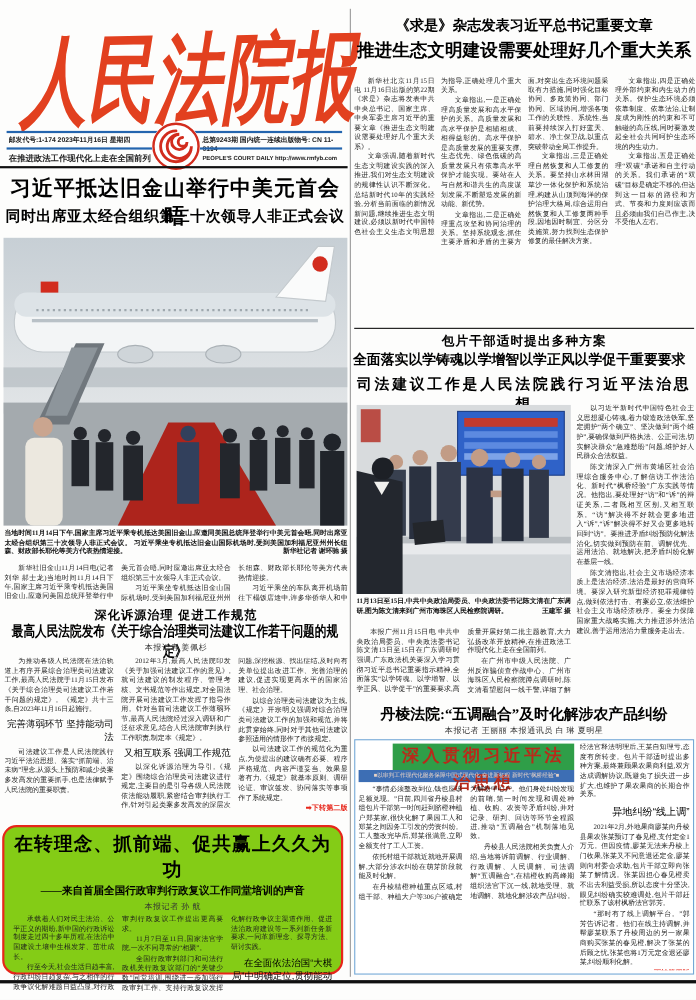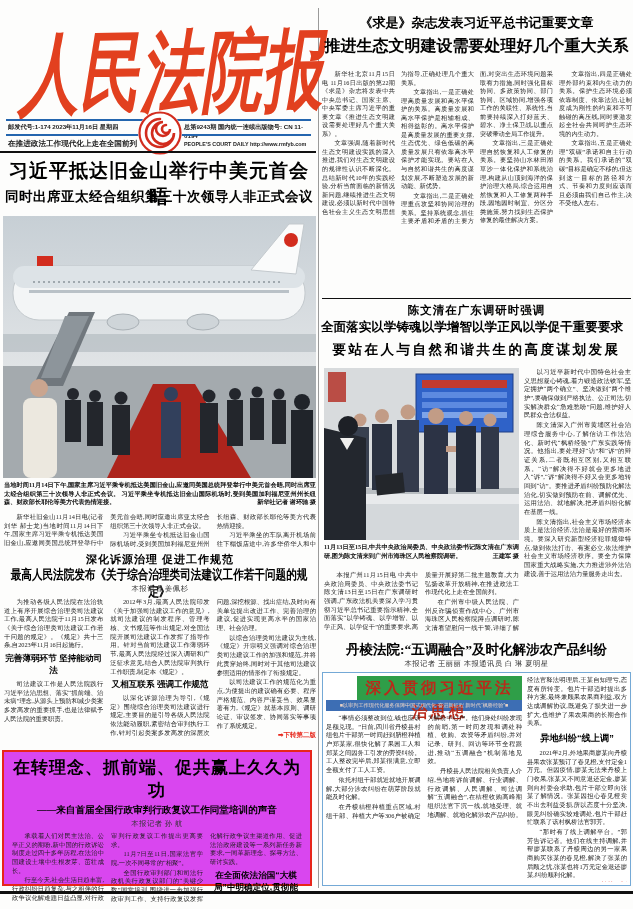--- a/index.html
+++ b/index.html
@@ -11,35 +11,35 @@
   .page{position:relative;width:633px;height:909px;margin:0 auto;background:#fdfdfc;
         font-family:"Liberation Serif",serif;color:var(--ink);overflow:hidden;}
   .abs{position:absolute;}
   .ctr{text-align:center;}
   .bodytext{font-size:6.3px;line-height:1.38;text-align:justify;overflow:hidden;color:#1c1c1c;}
   .bodytext p{margin:0 0 1px 0;text-indent:2em;}
   .bodytext p.noind{text-indent:0;}
   .cols2{column-count:2;column-gap:7px;}
   .cols3{column-count:3;column-gap:7px;}
   .cols4{column-count:4;column-gap:6px;}
-  .subhead{font-family:"Liberation Sans",sans-serif;font-weight:bold;font-size:8.6px;
-           text-align:center;text-indent:0 !important;margin:3px 0 !important;color:#000;}
+  .subhead{font-family:"Liberation Sans",sans-serif;font-weight:normal;font-size:8.6px;
+           text-align:right;text-indent:0 !important;margin:3px 0 !important;color:#000;}
   .kicker{font-family:"Liberation Sans",sans-serif;font-weight:bold;color:#000;}
   .serifhead{font-weight:bold;color:#000;}
   .byline{font-size:7.3px;color:#333;text-align:center;letter-spacing:.5px;}
   .more{color:var(--accent_red);font-weight:bold;white-space:nowrap;font-size:6.5px;}
   .caption{font-size:6.2px;line-height:1.4;text-align:justify;color:#111;font-weight:bold;}
   .caption .credit{float:right;font-weight:bold;padding-left:6px;}
   .hr-blue{background:var(--rule_blue);height:1.6px;}
   .hr-black{background:#101010;}
   #masthead-title{font-size:60px;font-weight:bold;color:var(--masthead_red);
       font-style:italic;letter-spacing:1px;transform:scaleY(1.48) rotate(-.6deg);
       transform-origin:left top;white-space:nowrap;}
   .mh-small{font-size:6.4px;font-weight:bold;color:#222;font-family:"Liberation Sans",sans-serif;}
-  .redbox{border:2px solid var(--accent_red);border-radius:0;background:#d946ef;}
+  .redbox{border:2px solid var(--accent_red);border-radius:13px;background:#84cc16;}
   .bluebox{border:1.5px solid var(--box_blue);background:#fff;}
   .banner{background:var(--banner_green);color:var(--banner_text);font-weight:bold;
           font-size:15.5px;text-align:center;letter-spacing:3px;line-height:24px;height:24px;margin-left:31px;}
   .strip{background:var(--strip_blue);color:var(--strip_text);font-size:5.2px;line-height:11px;
          height:11px;text-align:center;font-family:"Liberation Sans",sans-serif;overflow:hidden;white-space:nowrap;}
   .vrule{background:#9a9a9a;width:1px;}
 </style>
 </head>
 <body>
 
@@ -177,23 +177,23 @@
       <p>承载着人们对民主法治、公平正义的期盼,新中国的行政诉讼制度走过四十多年历程,在法治中国建设土壤中生根发芽、茁壮成长。</p>
       <p>行至今天,社会生活日趋丰富,行政纠纷日趋复杂,与之相伴的行政争议化解难题日益凸显,对行政审判行政复议工作提出更高要求。</p>
       <p>11月7日至11日,国家法官学院,一次不同寻常的“相聚”。</p>
       <p>全国行政审判部门和司法行政机关行政复议部门的“关键少数”同堂培训,围绕进一步加强行政审判工作、支持行政复议发挥化解行政争议主渠道作用、促进法治政府建设等一系列新任务新要求,一同革新理念、探寻方法、研讨实践。</p>
       <p class="subhead">在全面依法治国“大棋局”中明确定位,贯彻能动理念履职尽责</p>
 
     </div>
   </div>
 
   <div class="abs hr-black" style="left:322px;top:298px;width:309px;height:.8px;"></div>
-  <div class="abs ctr kicker" style="left:322px;top:303px;width:309px;font-size:11.5px;letter-spacing:1px;">陈文清在广东调研时强调</div>
+  <div class="abs ctr kicker" style="left:322px;top:303px;width:309px;font-size:11.5px;letter-spacing:1px;">包片干部适时提出多种方案</div>
   <div class="abs ctr serifhead" style="left:320px;top:319px;width:304px;font-size:12.6px;">全面落实以学铸魂以学增智以学正风以学促干重要要求</div>
-  <div class="abs ctr serifhead" style="left:320px;top:341px;width:313px;font-size:13.5px;letter-spacing:2.5px;">要站在人与自然和谐共生的高度谋划发展</div>
+  <div class="abs ctr serifhead" style="left:320px;top:341px;width:313px;font-size:13.5px;letter-spacing:2.5px;">司法建议工作是人民法院践行习近平法治思想</div>
 
   <div class="abs" style="left:324px;top:368px;width:195px;height:172px;">
     <svg width="195" height="172" viewBox="0 0 195 172">
       <rect width="195" height="172" fill="#d8dbdd"></rect>
       <rect y="120" width="195" height="52" fill="#b9bec2"></rect>
       <rect x="92" y="6" width="97" height="58" fill="#2f62c8" stroke="#1e3f86"></rect>
       <rect x="98" y="12" width="85" height="8" fill="#c23a2e"></rect>
       <rect x="98" y="24" width="85" height="6" fill="#5d8ae0"></rect>
       <rect x="98" y="34" width="85" height="6" fill="#5d8ae0"></rect>
       <rect x="98" y="44" width="85" height="6" fill="#7da3e8"></rect>

